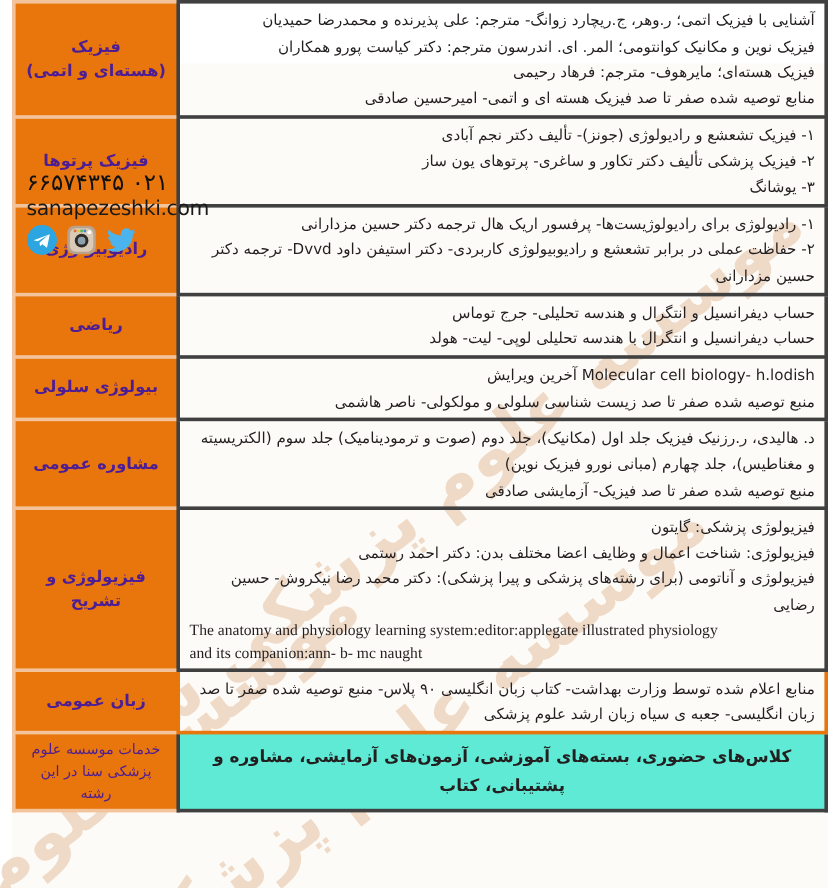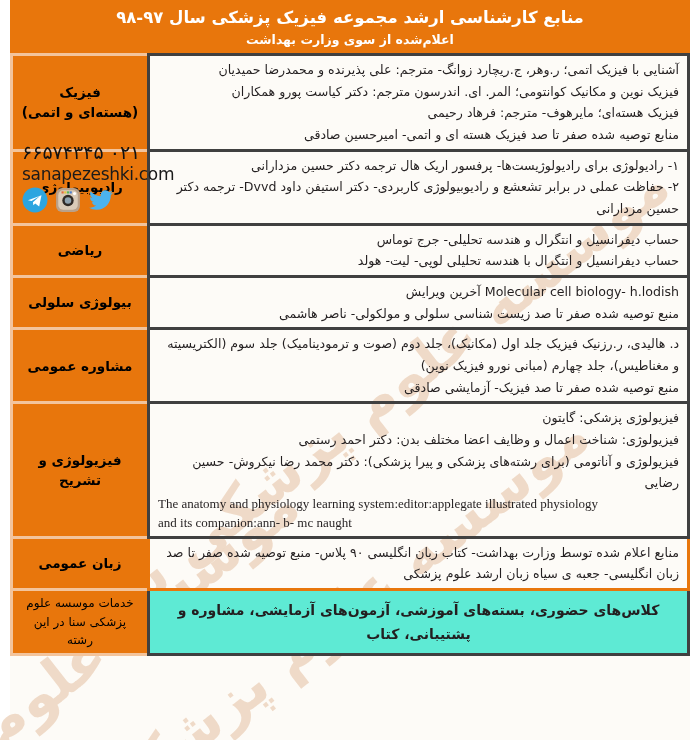--- a/index.html
+++ b/index.html
@@ -55,21 +55,21 @@
     z-index: 2;
   }
   .tbl td {
     border: 3px solid #404040;
     vertical-align: middle;
     padding: 3px 8px;
   }
   .col-label {
     width: 118px;
     background: #E8760C;
-    color: #000000;
+    color: #4c1d95;
     text-align: center;
     font-weight: bold;
     font-size: 13.5px;
     line-height: 1.5;
     border-color: #F3C49C !important;
   }
   .col-label.small {
     font-size: 10.5px;
     font-weight: normal;
     line-height: 1.55;
@@ -182,40 +182,46 @@
 <body>
 
 <div class="page">
 
   <div class="bg-body"></div>
 
   <div class="watermark wm-1">موسسه علوم پزشکی سنا</div>
   <div class="watermark wm-2">موسسه علوم پزشکی سنا</div>
   <div class="watermark wm-3">موسسه علوم پزشکی سنا</div>
 
-  <div class="banner">
-    <div class="banner-title">منابع کارشناسی ارشد مجموعه فیزیک پزشکی سال ۹۷-۹۸</div>
-    <div class="banner-sub">اعلام‌شده از سوی وزارت بهداشت</div>
-  </div>
 
   <table class="tbl">
     <tbody>
       <tr>
         <td class="col-content">
           <span class="line">آشنایی با فیزیک اتمی؛ ر.وهر، ج.ریچارد زوانگ- مترجم: علی پذیرنده و محمدرضا حمیدیان</span>
           <span class="line">فیزیک نوین و مکانیک کوانتومی؛ المر. ای. اندرسون مترجم: دکتر کیاست پورو همکاران</span>
           <span class="line">فیزیک هسته‌ای؛ مایرهوف- مترجم: فرهاد رحیمی</span>
           <span class="line">منابع توصیه شده صفر تا صد فیزیک هسته ای و اتمی- امیرحسین صادقی</span>
         </td>
         <td class="col-label">
           <span class="line">فیزیک</span>
           <span class="line">(هسته‌ای و اتمی)</span>
         </td>
       </tr>
 
+      <tr>
+        <td class="col-content">
+          <span class="line">۱- فیزیک تشعشع و رادیولوژی (جونز)- تألیف دکتر نجم آبادی</span>
+          <span class="line">۲- فیزیک پزشکی تألیف دکتر تکاور و ساغری- پرتوهای یون ساز</span>
+          <span class="line">۳- یوشانگ</span>
+        </td>
+        <td class="col-label">
+          <span class="line">فیزیک پرتوها</span>
+        </td>
+      </tr>
 
       <tr>
         <td class="col-content">
           <span class="line">۱- رادیولوژی برای رادیولوژیست‌ها- پرفسور اریک هال ترجمه دکتر حسین مزدارانی</span>
           <span class="line">۲- حفاظت عملی در برابر تشعشع و رادیوبیولوژی کاربردی- دکتر استیفن داود Dvvd- ترجمه دکتر حسین مزدارانی</span>
         </td>
         <td class="col-label">
           <span class="line">رادیوبیولوژی</span>
         </td>
       </tr>

